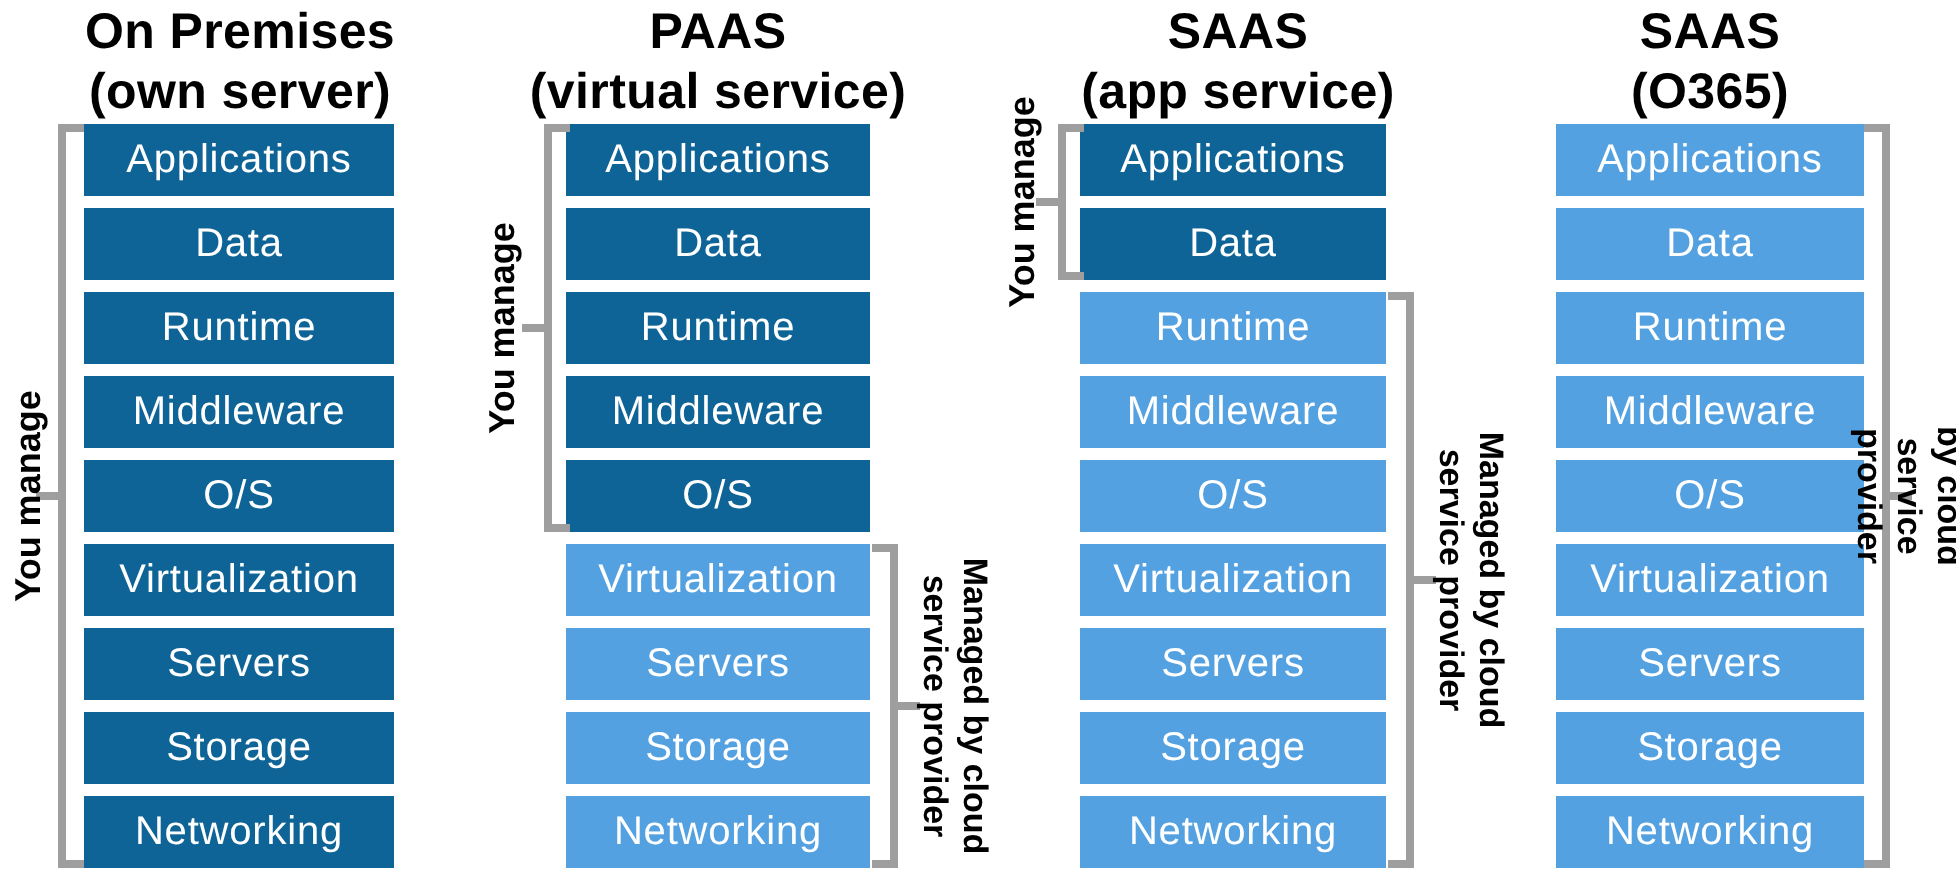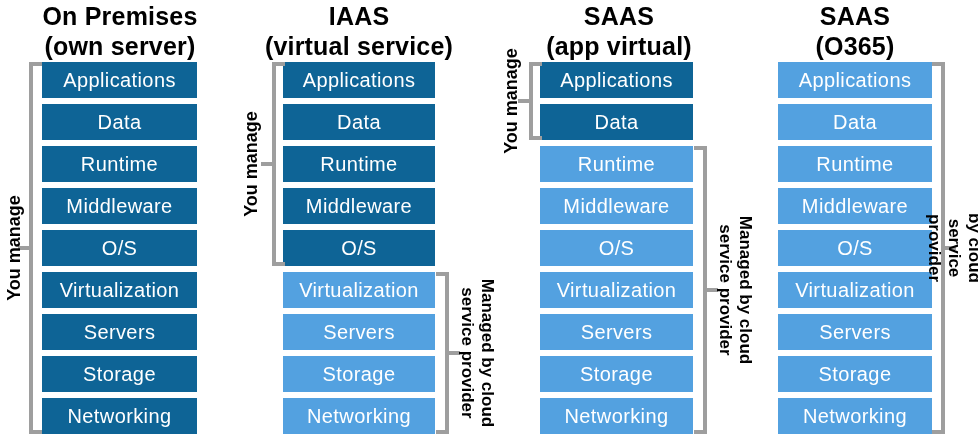--- a/index.html
+++ b/index.html
@@ -53,21 +53,21 @@
       </div>
   <div class="br-part" style="left: 29px; top: 62px; width: 4px; height: 372px;"></div>
       <div class="br-part" style="left: 29px; top: 62px; width: 13px; height: 4px;"></div>
       <div class="br-part" style="left: 29px; top: 430px; width: 13px; height: 4px;"></div>
       <div class="br-part" style="left: 18px; top: 246px; width: 11px; height: 4px;"></div>
       <div class="v-label left" style="left: 14px; top: 248px;">You manage</div>
     </section>
 
   <section class="column">
     <header class="col-header" style="left: 209px;">
-      <div>IAAS</div>
+      <div>PAAS</div>
       <div>(virtual service)</div>
     </header>
     <div class="stack" style="left: 283px; width: 152px;">
         <div class="block dark">Applications</div>
         <div class="block dark">Data</div>
         <div class="block dark">Runtime</div>
         <div class="block dark">Middleware</div>
         <div class="block dark">O/S</div>
         <div class="block light">Virtualization</div>
         <div class="block light">Servers</div>
@@ -83,21 +83,21 @@
       <div class="br-part" style="left: 436px; top: 272px; width: 13px; height: 4px;"></div>
       <div class="br-part" style="left: 436px; top: 430px; width: 13px; height: 4px;"></div>
       <div class="br-part" style="left: 449px; top: 351px; width: 11px; height: 4px;"></div>
       <div class="v-label right" style="left: 477px; top: 353px;">Managed by cloud
 service provider</div>
     </section>
 
   <section class="column">
     <header class="col-header" style="left: 469px;">
       <div>SAAS</div>
-      <div>(app virtual)</div>
+      <div>(app service)</div>
     </header>
     <div class="stack" style="left: 540px; width: 153px;">
         <div class="block dark">Applications</div>
         <div class="block dark">Data</div>
         <div class="block light">Runtime</div>
         <div class="block light">Middleware</div>
         <div class="block light">O/S</div>
         <div class="block light">Virtualization</div>
         <div class="block light">Servers</div>
         <div class="block light">Storage</div>

